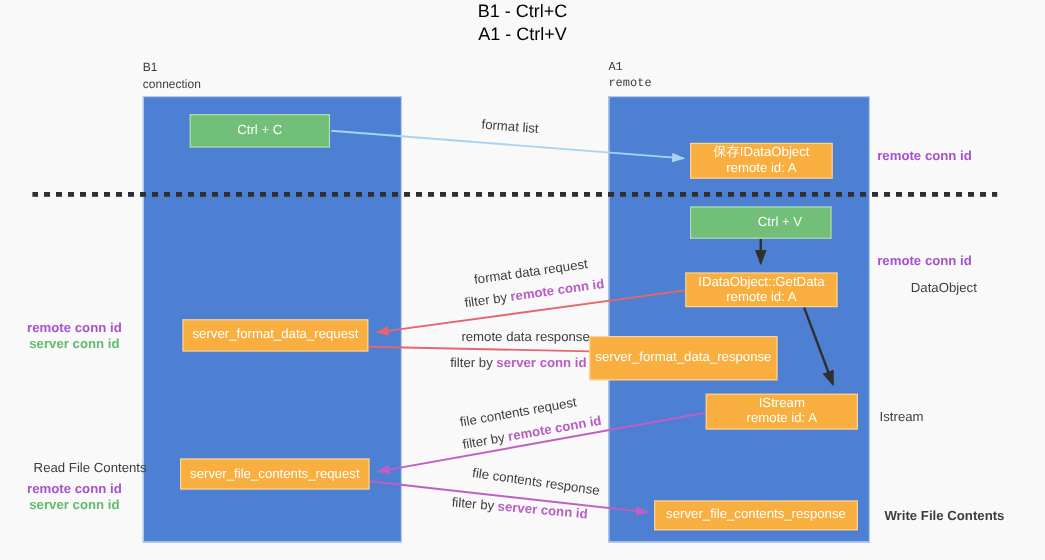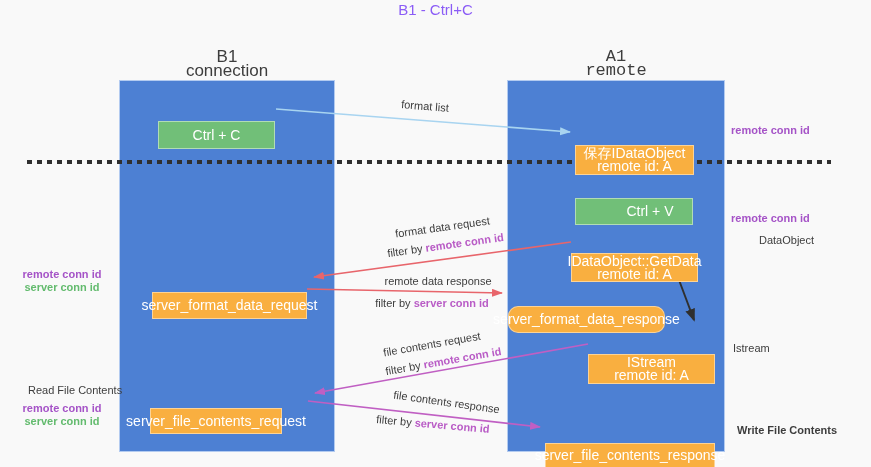--- a/index.html
+++ b/index.html
@@ -12,47 +12,46 @@
     width:871px;height:467px;
     background:#f9f9f9;
     overflow:hidden;
     color:#3d3d3d;
   }
   .abs{position:absolute;}
   .title-block{
     left:0;top:8;width:100%;
     text-align:center;
     font-size:15px;line-height:19px;
-    color:#8b5cf6;
+    color:#000000;
   }
   .lane-header{
-    top:50px;text-align:center;
-    font-size:17px;line-height:14px;
+    top:50px;text-align:left;
+    font-size:10px;line-height:14px;
     color:#3d3d3d;
   }
   .lane{
     top:80px;height:372px;
     background:#4d80d3;
     border:1px solid #b3cbf0;
     box-sizing:border-box;
   }
   .dashed-sep{
     left:27px;top:160px;width:804px;height:4px;
     background:repeating-linear-gradient(90deg,#2f2f2f 0 5px,transparent 5px 10px);
   }
   .node{
     display:flex;flex-direction:column;
     align-items:center;justify-content:center;
     box-sizing:border-box;
     color:#ffffff;
-    font-size:14px;line-height:13px;
+    font-size:11px;line-height:13px;
     text-align:center;
     white-space:nowrap;
     border:1px solid rgba(255,255,255,0.45);
-    margin-top:26px;
   }
   .green{background:#71bf78;}
   .orange{background:#f9af40;justify-content:center;}
   .edge-label{
     font-size:11px;line-height:13px;
     color:#3d3d3d;text-align:center;
     white-space:nowrap;
   }
   .filter-key{font-weight:bold;color:#b95cc6;margin-left:3px;}
   .side-label{font-size:11px;line-height:13px;white-space:nowrap;}
@@ -61,20 +60,21 @@
   .conn-block{width:96px;text-align:center;}
   svg.arrows{left:0;top:0;pointer-events:none;}
 </style>
 </head>
 <body>
 
 <div class="stage">
 
   <div class="abs title-block">
     <div>B1 - Ctrl+C</div>
+    <div>A1 - Ctrl+V</div>
   </div>
 
   <div class="abs lane-header" style="left:119px;width:216px;">
     <div>B1</div>
     <div>connection</div>
   </div>
   <div class="abs lane-header" style="left:507px;width:218px;font-family:Liberation Mono, monospace;">
     <div>A1</div>
     <div>remote</div>
   </div>
@@ -123,30 +123,30 @@
 
   <div class="abs node orange" style="left:571px;top:227px;width:127px;height:29px;">
     <div>IDataObject::GetData</div>
     <div>remote id: A</div>
   </div>
 
   <div class="abs node orange" style="left:152px;top:266px;width:155px;height:27px;">
     <div>server_format_data_request</div>
   </div>
 
-  <div class="abs node orange" style="left:508px;top:280px;width:157px;height:27px;border-radius:10px;">
+  <div class="abs node orange" style="left:491px;top:280px;width:157px;height:37px;">
     <div>server_format_data_response</div>
   </div>
 
   <div class="abs node orange" style="left:588px;top:328px;width:127px;height:30px;">
     <div>IStream</div>
     <div>remote id: A</div>
   </div>
 
-  <div class="abs node orange" style="left:150px;top:382px;width:132px;height:26px;">
+  <div class="abs node orange" style="left:150px;top:382px;width:158px;height:26px;">
     <div>server_file_contents_request</div>
   </div>
 
   <div class="abs node orange" style="left:545px;top:417px;width:170px;height:25px;">
     <div>server_file_contents_response</div>
   </div>
 
   <div class="abs edge-label" style="left:380px;top:100px;width:90px;transform:rotate(4.5deg);">format list</div>
 
   <div class="abs edge-label" style="left:385px;top:221px;width:115px;transform:rotate(-8deg);">format data request</div>

